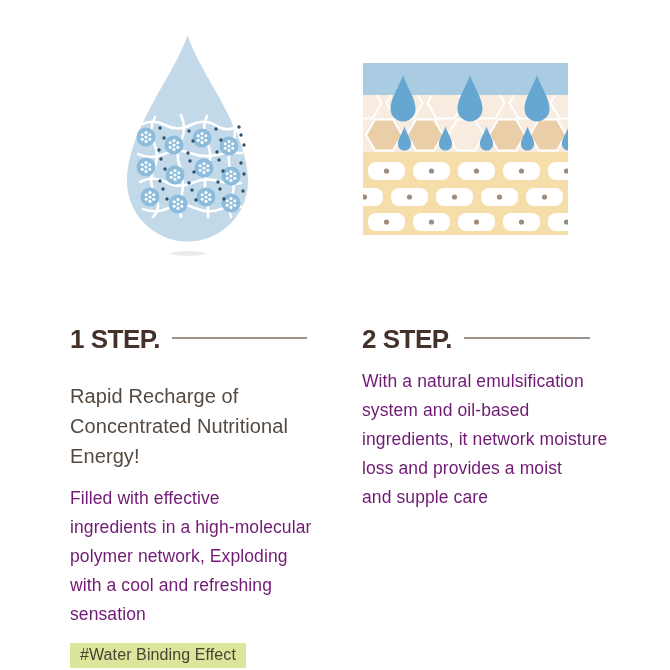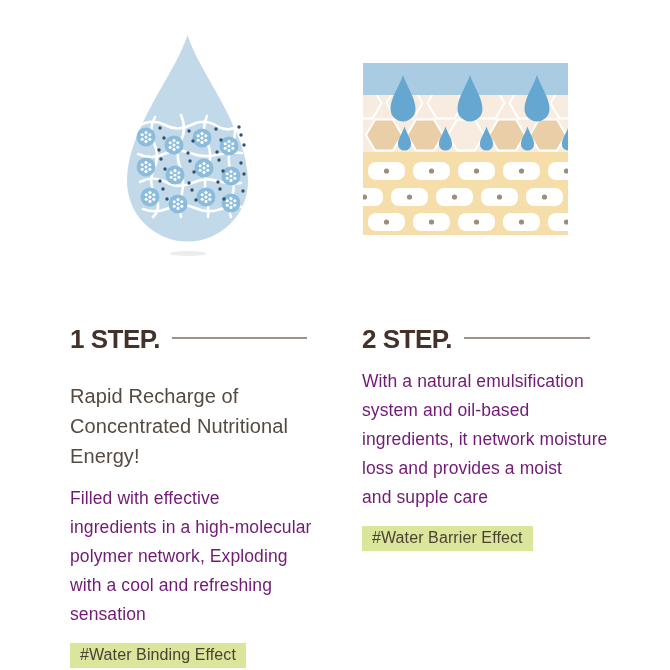--- a/index.html
+++ b/index.html
@@ -201,16 +201,15 @@
   <div class="col" id="col-2">
     <div class="head-row">
       <span class="step-heading">2 STEP.</span>
       <span class="rule"></span>
     </div>
     <p class="step-body">With a natural emulsification
 system and oil-based
 ingredients, it network moisture
 loss and provides a moist
 and supple care</p>
-    <span class="step-tag">#Water Barrier Effect</span>
   </div>
 
 </div>
 
 </body></html>

